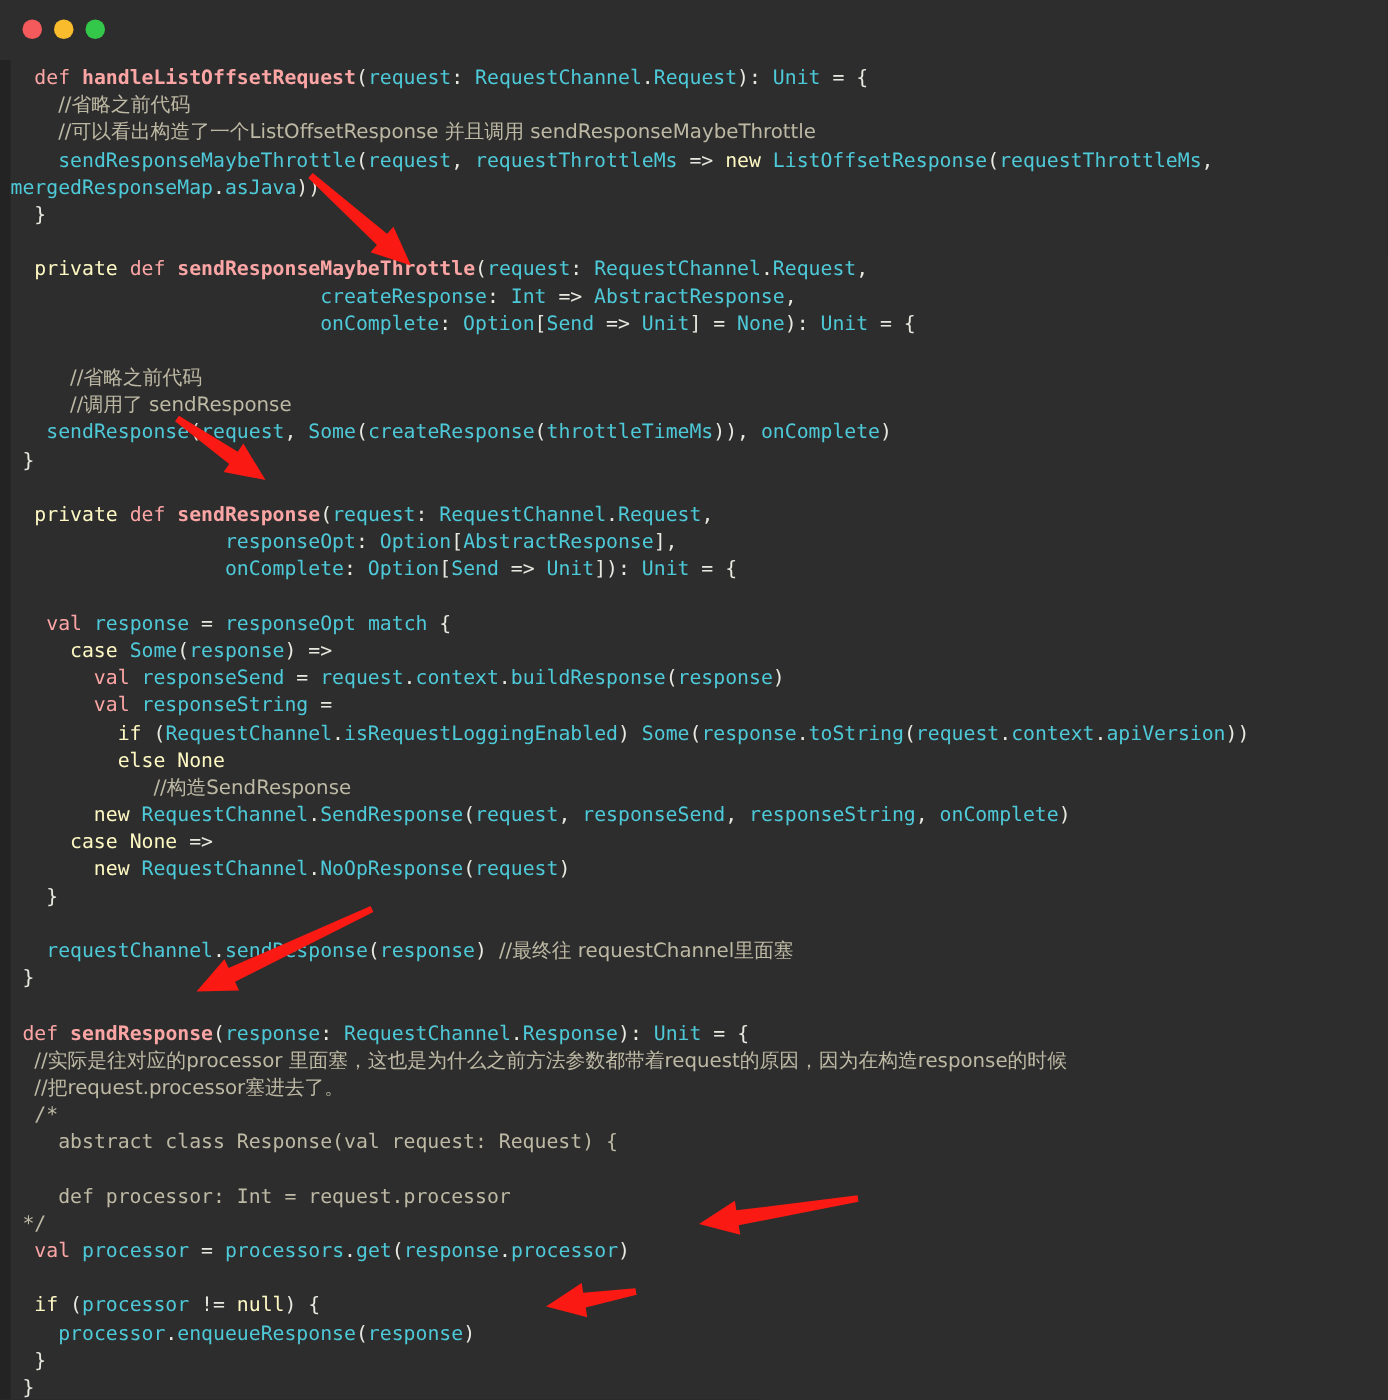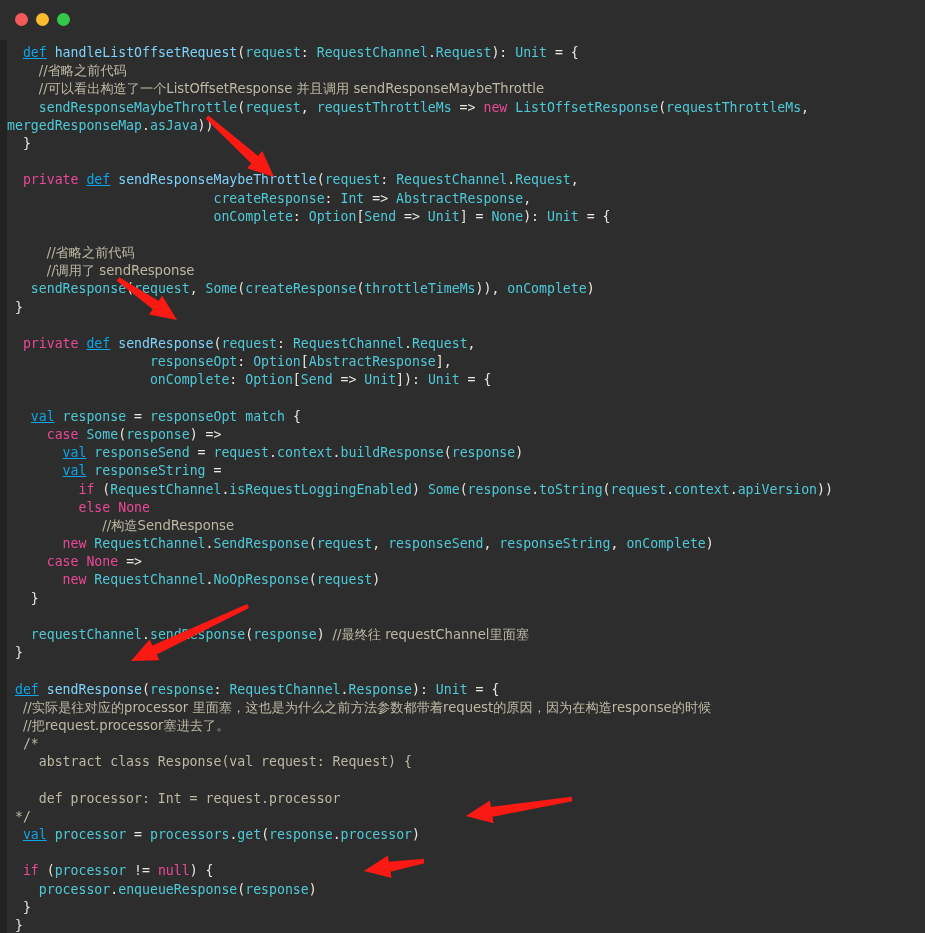--- a/index.html
+++ b/index.html
@@ -44,23 +44,23 @@
     width: 918px;
     font-size: 13.2px;
     line-height: 18.2px;
     white-space: pre;
     color: #d8d8d0;
     letter-spacing: 0px;
   }
   .ln { display: block; height: 18.2px; }
 
   
-  .kw   { color: #ec4899; }  
-  .def  { color: #0ea5e9; text-decoration: underline; }  
-  .fn   { color: #7dd3fc; }  
+  .kw   { color: #fef9c3; }  
+  .def  { color: #fca5a5; }  
+  .fn   { color: #fca5a5; font-weight: bold; }  
   .id   { color: #4ec9d8; }  
   .pl   { color: #e8e8e0; }  
   .cm   { color: #bdb9a4; text-align: center; }  
   .cjk  { font-family: "DejaVu Sans", "Liberation Sans", sans-serif; }
 
   #arrows {
     position: absolute;
     left: 0; top: 0;
     width: 925px; height: 933px;
     pointer-events: none;

